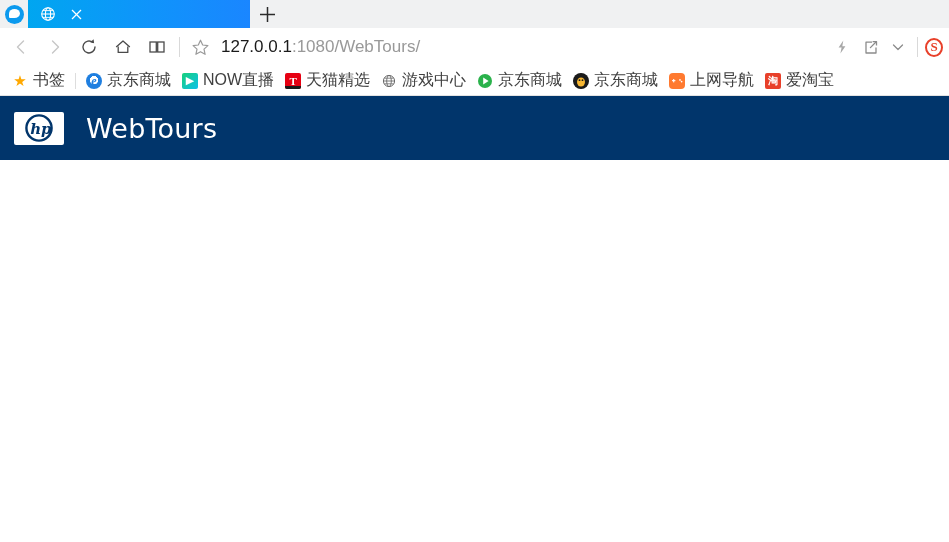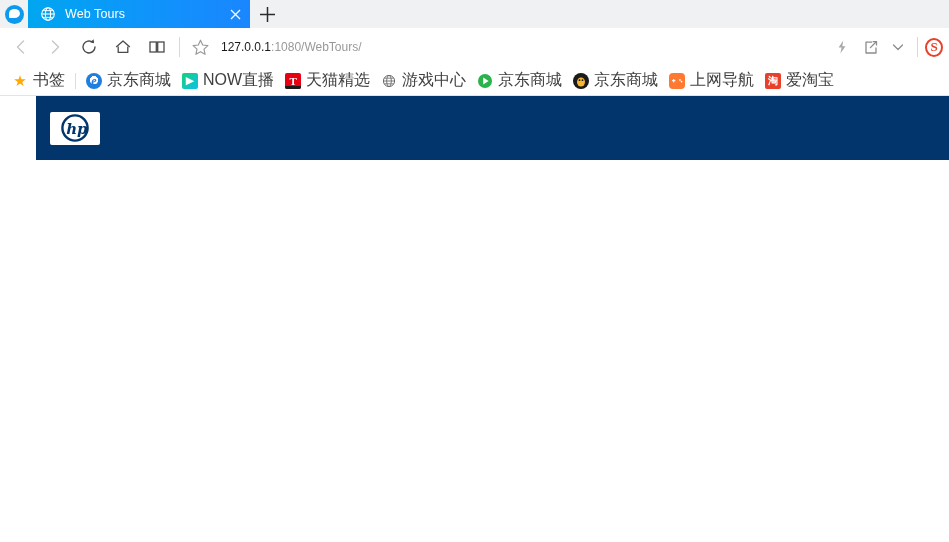--- a/index.html
+++ b/index.html
@@ -144,21 +144,21 @@
   }
   .urlbar {
     flex: 1 1 auto;
     height: 34px;
     display: flex;
     align-items: center;
     padding-left: 6px;
     overflow: hidden;
   }
   .url-text {
-    font-size: 12px;
+    font-size: 17px;
     color: #999999;
     white-space: nowrap;
     font-family: "Liberation Sans", "DejaVu Sans", sans-serif;
   }
   .url-host { color: #1a1a1a; }
   .url-port { color: #999999; }
   .toolbar-right {
     display: flex;
     align-items: center;
     flex: 0 0 auto;
@@ -302,21 +302,20 @@
     border-radius: 2px;
   }
   .ic-folder { color: #f5c24a; font-size: 14px; line-height: 1; }
 
   
   .page {
     flex: 1 1 auto;
     background: #a16207;
     overflow: hidden;
     position: relative;
-    margin-left: 36px;
   }
   .hp-banner {
     height: 64px;
     background: #01356b;
     display: flex;
     align-items: center;
     padding-left: 14px;
     box-sizing: border-box;
   }
   .hp-logo {
@@ -356,21 +355,20 @@
     <div class="tab">
       <span class="tab-favicon">
         <svg width="16" height="16" viewBox="0 0 16 16">
           <circle cx="8" cy="8" r="6.3" fill="none" stroke="#ffffff" stroke-width="1.1"></circle>
           <ellipse cx="8" cy="8" rx="2.6" ry="6.3" fill="none" stroke="#ffffff" stroke-width="1.1"></ellipse>
           <line x1="1.7" y1="8" x2="14.3" y2="8" stroke="#ffffff" stroke-width="1.1"></line>
           <line x1="2.8" y1="4.6" x2="13.2" y2="4.6" stroke="#ffffff" stroke-width="0.9"></line>
           <line x1="2.8" y1="11.4" x2="13.2" y2="11.4" stroke="#ffffff" stroke-width="0.9"></line>
         </svg>
       </span>
-      <span class="tab-title">Web Tours</span>
       <span class="tab-close">
         <svg width="11" height="11" viewBox="0 0 11 11">
           <line x1="1" y1="1" x2="10" y2="10" stroke="#ffffff" stroke-width="1.3"></line>
           <line x1="10" y1="1" x2="1" y2="10" stroke="#ffffff" stroke-width="1.3"></line>
         </svg>
       </span>
     </div>
 
     <div class="newtab">
       <svg width="17" height="17" viewBox="0 0 17 17">
@@ -533,18 +531,19 @@
 
     <div class="hp-banner">
       <div class="hp-logo">
         <svg width="42" height="28" viewBox="0 0 42 28">
           <circle cx="21" cy="14" r="12.6" fill="none" stroke="#01356b" stroke-width="2.4"></circle>
           <g fill="#01356b" font-family="DejaVu Serif, serif" font-style="italic" font-size="15" font-weight="bold">
             <text x="12.2" y="19.6">hp</text>
           </g>
         </svg>
       </div>
+      <div class="hp-title">WebTours</div>
     </div>
 
     <div class="page-body"></div>
   </div>
 
 </div>
 
 </body></html>

